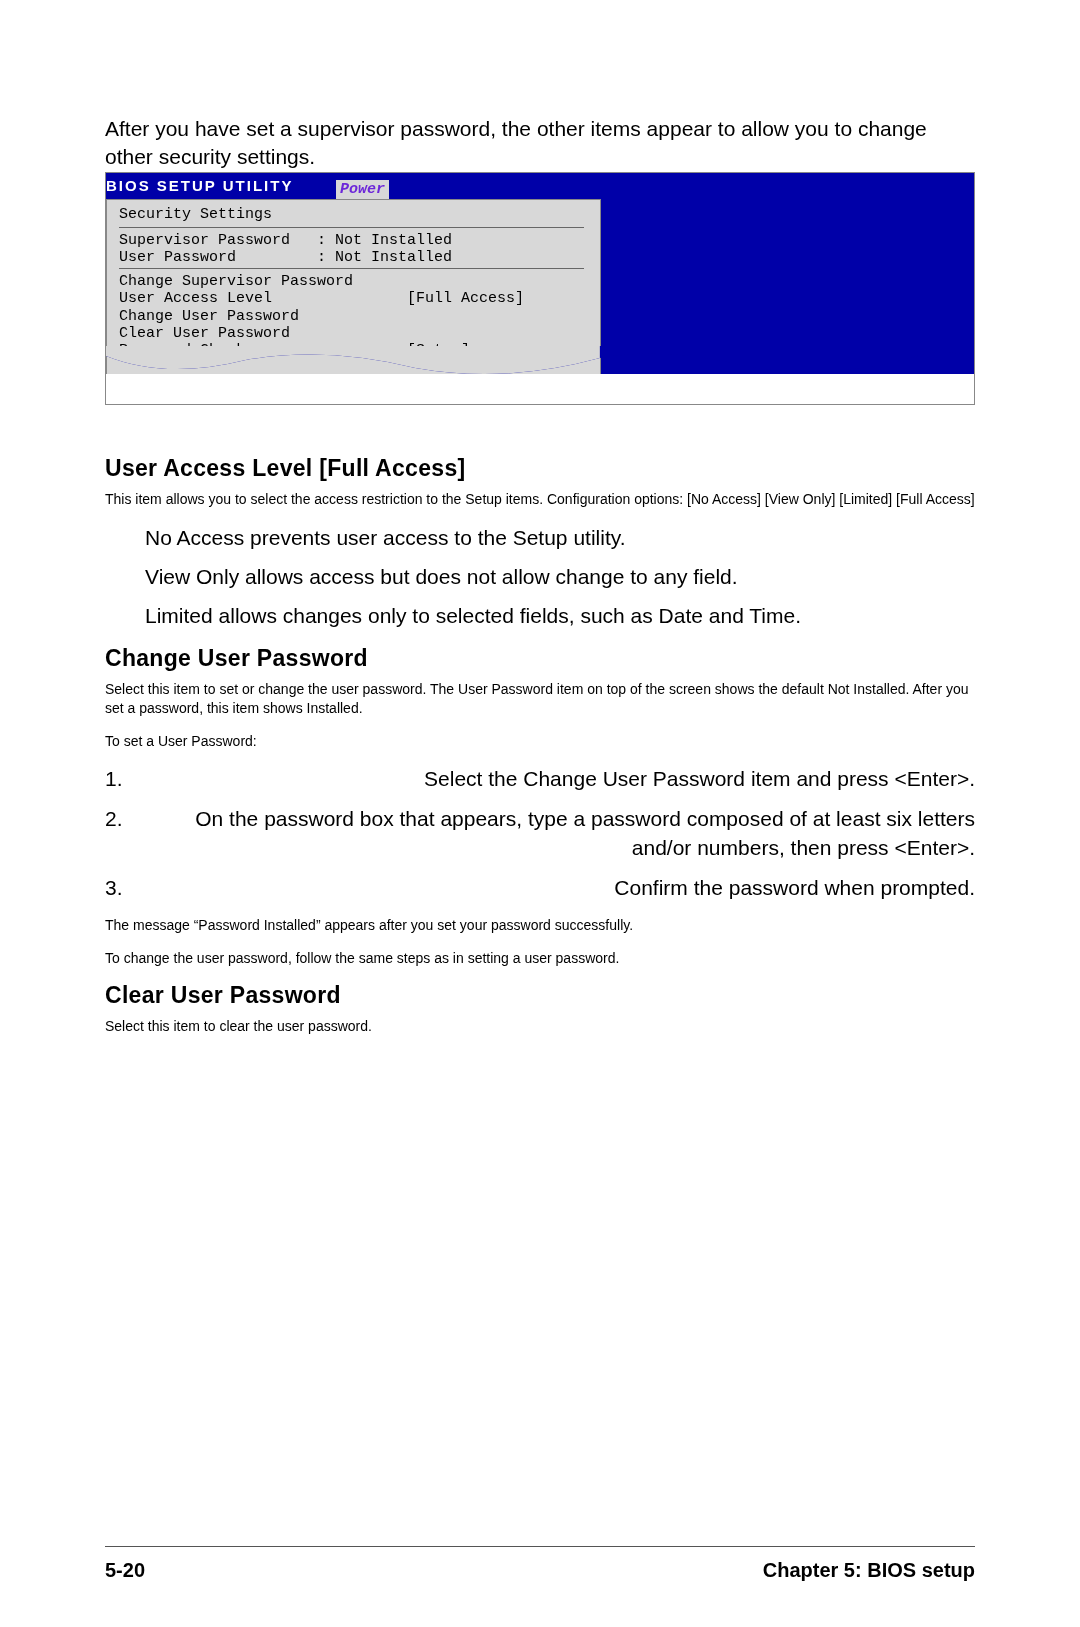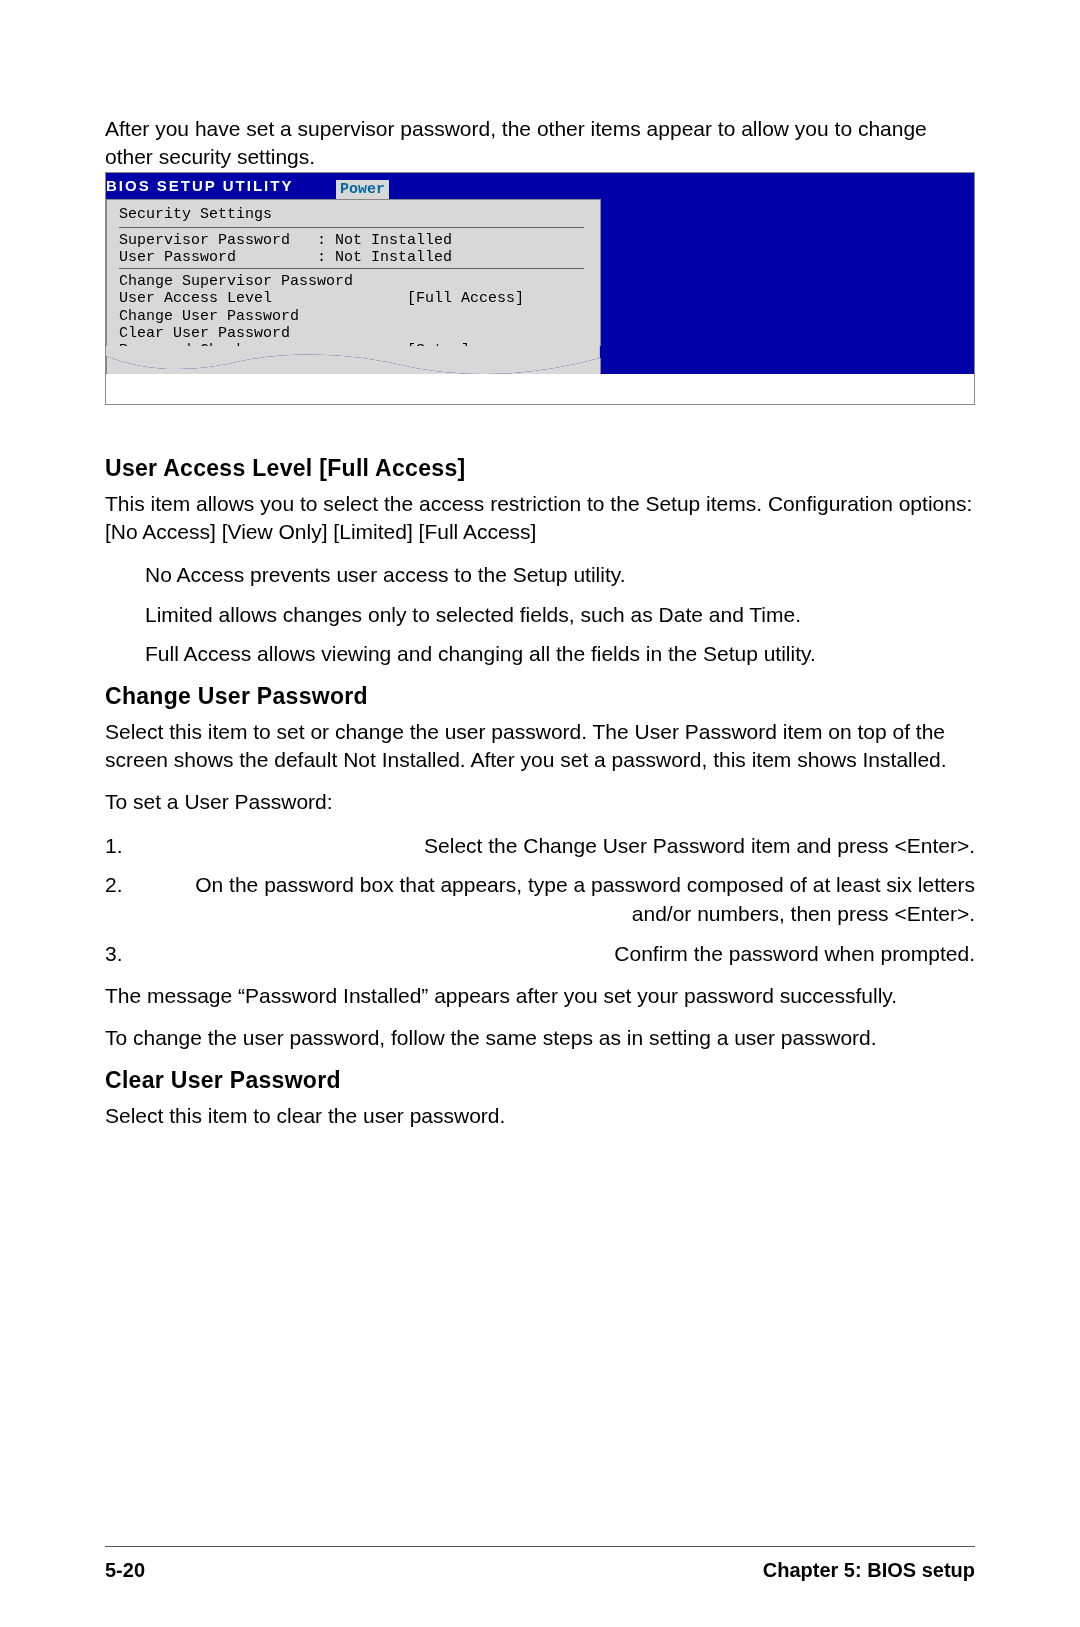--- a/index.html
+++ b/index.html
@@ -41,24 +41,25 @@
     color: #fff;
     letter-spacing: 2px;
     padding-top: 4px;
     font-family: Liberation Sans, sans-serif;
   }
   .bios-tab {
     position: absolute;
     left: 230px;
     bottom: 0;
     background: #d8d8d8;
-    color: #0369a1;
+    color: #6d28d9;
     padding: 1px 4px;
     font-weight: bold;
     font-family: "Courier New", monospace;
+    font-style: italic;
   }
   .bios-body {
     display: flex;
     background: #0000a8;
   }
   .bios-left {
     flex: 0 0 57%;
     background: #d8d8d8;
     color: #000;
     padding: 6px 16px 12px 12px;
@@ -91,21 +92,21 @@
   .bios-torn svg { display: block; width: 100%; height: 36px; position: absolute; top: -28px; }
 
   
   .sect-h {
     font-size: 23px;
     font-weight: bold;
     margin: 10px 0 8px 0;
     letter-spacing: 0.3px;
   }
   .para {
-    font-size: 21px;
+    font-size: 14px;
     line-height: 1.35;
     margin-bottom: 14px;
   }
   .indent-list {
     margin: 0 0 14px 40px;
   }
   .indent-list .li-row {
     font-size: 21px;
     line-height: 1.4;
     margin-bottom: 10px;
@@ -172,22 +173,22 @@
         <path d="M0,0 L0,10 Q60,34 140,14 Q220,0 310,22 Q400,38 495,12 Q560,0 640,20 Q730,36 820,8 Q850,2 870,14 L870,0 Z" fill="#0000a8"></path>
         <path d="M0,10 Q60,34 140,14 Q220,0 310,22 Q400,38 495,12 L495,0 L0,0 Z" fill="#d8d8d8"></path>
       </svg>
     </div>
   </div>
 
   <h3 class="sect-h">User Access Level [Full Access]</h3>
   <p class="para">This item allows you to select the access restriction to the Setup items. Configuration options: [No Access] [View Only] [Limited] [Full Access]</p>
   <div class="indent-list">
     <div class="li-row">No Access prevents user access to the Setup utility.</div>
+    <div class="li-row">View Only allows access but does not allow change to any field.</div>
     <div class="li-row">Limited allows changes only to selected fields, such as Date and Time.</div>
-    <div class="li-row">Full Access allows viewing and changing all the fields in the Setup utility.</div>
   </div>
 
   <h3 class="sect-h">Change User Password</h3>
   <p class="para">Select this item to set or change the user password. The User Password item on top of the screen shows the default Not Installed. After you set a password, this item shows Installed.</p>
   <p class="para">To set a User Password:</p>
   <div class="ol">
     <div class="ol-row">
       <div class="ol-num">1.</div>
       <div class="ol-text">Select the Change User Password item and press &lt;Enter&gt;.</div>
     </div>

